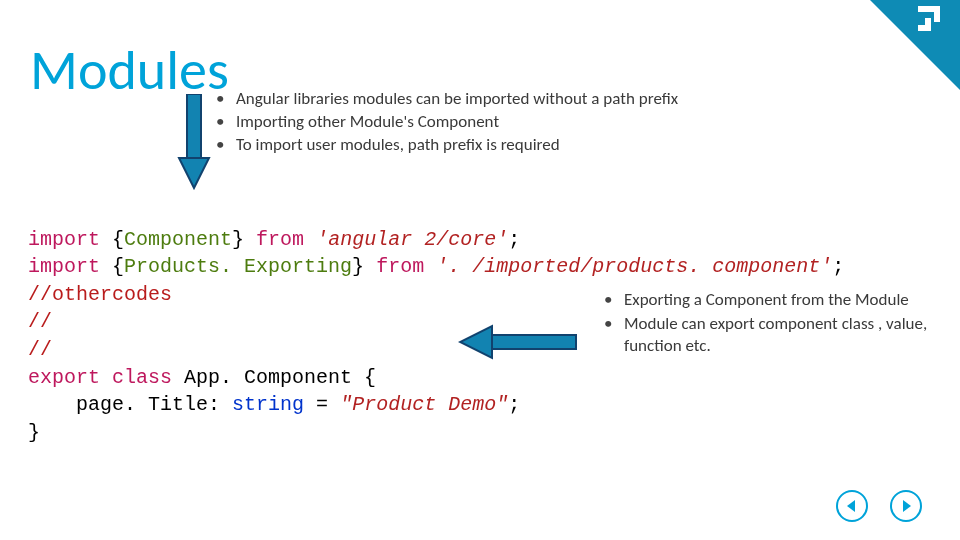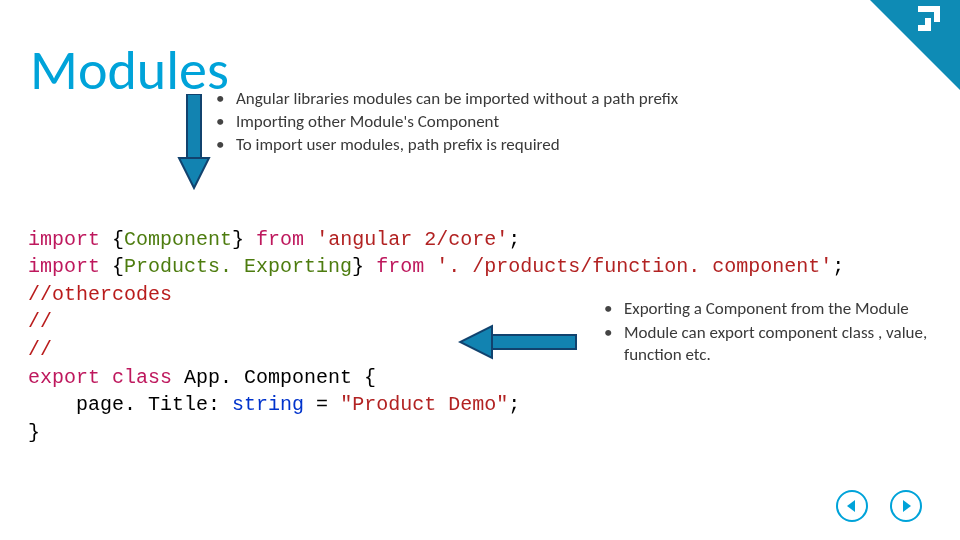--- a/index.html
+++ b/index.html
@@ -13,28 +13,28 @@
   .top-bullets { position: absolute; left: 210px; top: 88px; font-size: 17px; line-height: 1.35; color: #3a3a3a; }
   .top-bullets li { list-style: none; position: relative; padding-left: 26px; }
   .top-bullets li::before { content: "•"; position: absolute; left: 6px; top: 0; color: #444; }
 
   .arrow-down { position: absolute; left: 177px; top: 94px; }
   .arrow-down svg { display: block; }
 
   .code { position: absolute; left: 28px; top: 198px; font-family: Consolas, "Courier New", monospace; font-size: 20px; line-height: 1.38; white-space: pre; color: #000; }
   .kw  { color: #be185d; text-align: center; }   
   .cls { color: #4d7c0f; }   
-  .str { color: #b22222; }   
+  .str { color: #b22222; font-style: italic; }   
   .cmt { color: #b91c1c; }   
   .ty  { color: #0033cc; }   
 
   .arrow-left { position: absolute; left: 458px; top: 324px; }
   .arrow-left svg { display: block; }
 
-  .right-bullets { position: absolute; left: 598px; top: 298px; width: 330px; font-size: 17px; line-height: 1.3; color: #3a3a3a; }
+  .right-bullets { position: absolute; left: 598px; top: 289px; width: 330px; font-size: 17px; line-height: 1.3; color: #3a3a3a; }
   .right-bullets li { list-style: none; position: relative; padding-left: 26px; margin-bottom: 2px; }
   .right-bullets li::before { content: "•"; position: absolute; left: 6px; top: 0; color: #444; }
 
   .nav { position: absolute; bottom: 18px; right: 38px; display: flex; gap: 22px; }
   .nav-btn { width: 32px; height: 32px; border: 2px solid #00a3d9; border-radius: 50%; display: flex; align-items: center; justify-content: center; color: #00a3d9; cursor: pointer; }
   .nav-btn svg { display: block; }
 </style>
 </head>
 <body>
 
@@ -60,21 +60,21 @@
 
 <div class="arrow-down">
   <svg width="34" height="96">
     <rect x="10" y="0" width="14" height="66" fill="#1283b1" stroke="#11426e" stroke-width="2"></rect>
     <polygon points="2,64 32,64 17,94" fill="#1283b1" stroke="#11426e" stroke-width="2"></polygon>
   </svg>
 </div>
 
 <div class="code">
 <span class="kw">import</span> <span>{</span><span class="cls">Component</span><span>}</span> <span class="kw">from</span> <span class="str">'angular 2/core'</span><span>;</span>
-<span class="kw">import</span> <span>{</span><span class="cls">Products. Exporting</span><span>}</span> <span class="kw">from</span> <span class="str">'. /products/function. component'</span><span>;</span>
+<span class="kw">import</span> <span>{</span><span class="cls">Products. Exporting</span><span>}</span> <span class="kw">from</span> <span class="str">'. /imported/products. component'</span><span>;</span>
 <span class="cmt">//othercodes</span>
 <span class="cmt">//</span>
 <span class="cmt">//</span>
 <span class="kw">export</span> <span class="kw">class</span> <span>App. Component</span> <span>{</span>
     <span>page. Title</span><span>:</span> <span class="ty">string</span> <span>=</span> <span class="str">"Product Demo"</span><span>;</span>
 <span>}</span>
 </div>
 
 <div class="arrow-left">
   <svg width="120" height="36">

